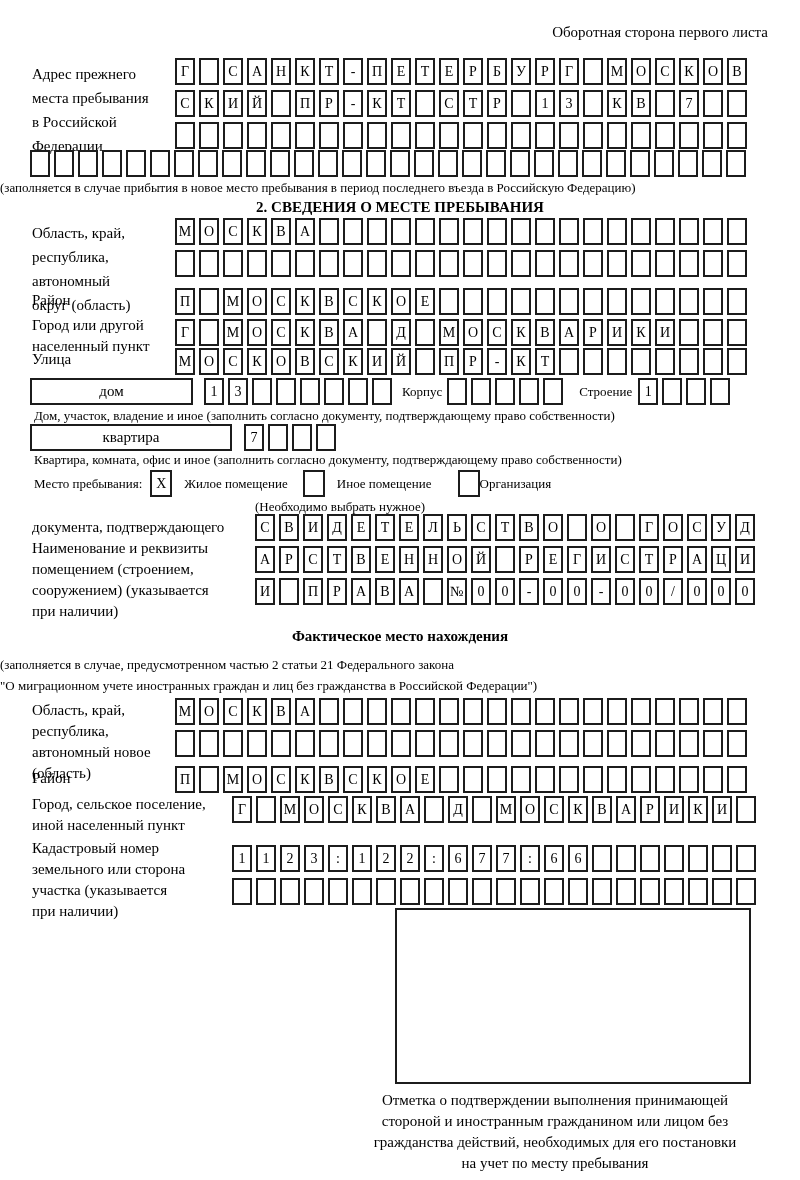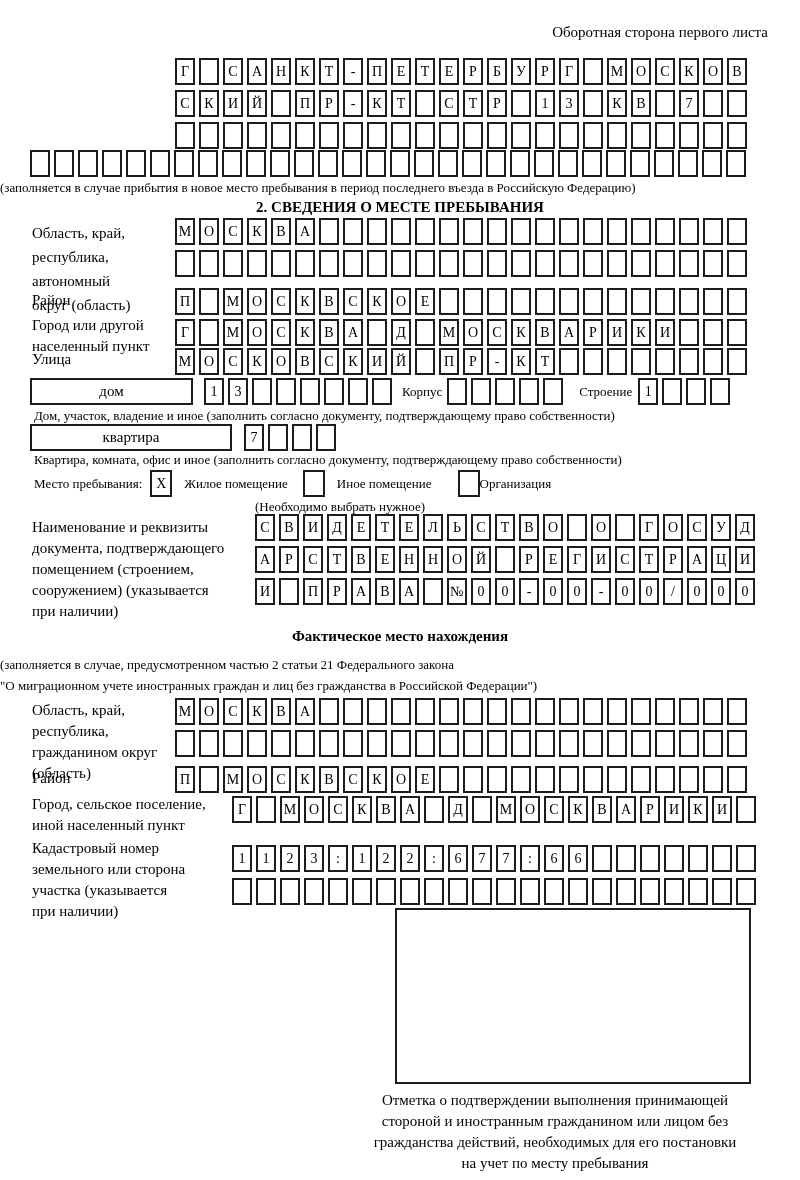--- a/index.html
+++ b/index.html
@@ -35,20 +35,26 @@
   .caption{position:absolute;text-align:center;font-size:15px;}
   .caption div{line-height:21px;}
 </style>
 </head>
 <body>
 
 <div class="page">
 
   <div class="header-note">Оборотная сторона первого листа</div>
 
+  <div class="abs lbl-col lines" style="left:32px;top:62px;width:150px">
+      <div>Адрес прежнего</div>
+      <div>места пребывания</div>
+      <div>в Российской</div>
+      <div>Федерации</div>
+    </div>
   <div class="cells" style="left:175px;top:58px">
       <span class="cell">Г</span>
       <span class="cell"></span>
       <span class="cell">С</span>
       <span class="cell">А</span>
       <span class="cell">Н</span>
       <span class="cell">К</span>
       <span class="cell">Т</span>
       <span class="cell">-</span>
       <span class="cell">П</span>
@@ -348,22 +354,22 @@
     <span class="checkbox" style="margin-left:8px">X</span>
     <span class="inline-lbl" style="margin-left:12px">Жилое помещение</span>
     <span class="checkbox" style="margin-left:15px"></span>
     <span class="inline-lbl" style="margin-left:12px">Иное помещение</span>
     <span class="checkbox" style="margin-left:26px"></span>
     <span class="inline-lbl" style="">Организация</span>
   </div>
   <div class="note" style="left:240px;top:499px;width:200px;text-align:center">(Необходимо выбрать нужное)</div>
 
   <div class="abs lbl-col tight" style="left:32px;top:517px;width:220px">
+      <div>документа, подтверждающего</div>
       <div>Наименование и реквизиты</div>
-      <div>документа, подтверждающего</div>
       <div>помещением (строением,</div>
       <div>сооружением) (указывается</div>
       <div>при наличии)</div>
     </div>
   <div class="cells" style="left:255px;top:514px">
       <span class="cell">С</span>
       <span class="cell">В</span>
       <span class="cell">И</span>
       <span class="cell">Д</span>
       <span class="cell">Е</span>
@@ -433,21 +439,21 @@
 
   <div class="title" style="top:628px">Фактическое место нахождения</div>
   <div class="note center tight" style="top:654px;line-height:22px">
       <div>(заполняется в случае, предусмотренном частью 2 статьи 21 Федерального закона</div>
       <div>"О миграционном учете иностранных граждан и лиц без гражданства в Российской Федерации")</div>
     </div>
 
   <div class="abs lbl-col tight" style="left:32px;top:700px;width:160px">
       <div>Область, край,</div>
       <div>республика,</div>
-      <div>гражданином округ</div>
+      <div>автономный новое</div>
       <div>(область)</div>
     </div>
   <div class="cells" style="left:175px;top:698px">
       <span class="cell">М</span>
       <span class="cell">О</span>
       <span class="cell">С</span>
       <span class="cell">К</span>
       <span class="cell">В</span>
       <span class="cell">А</span>
       <span class="cell"></span>

